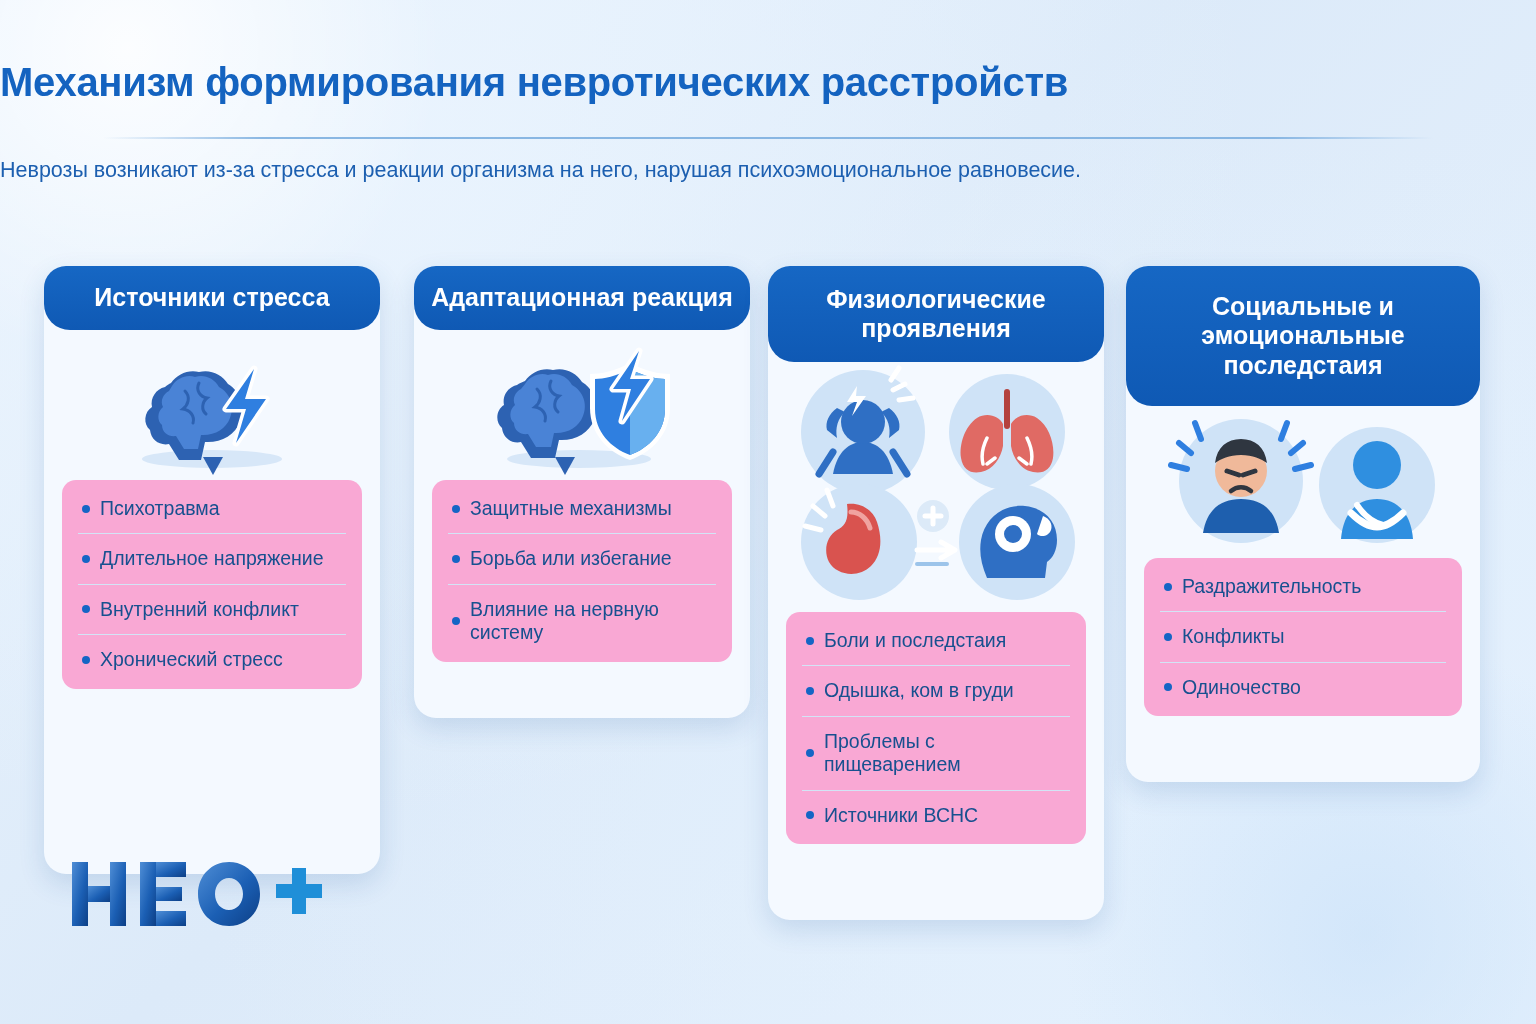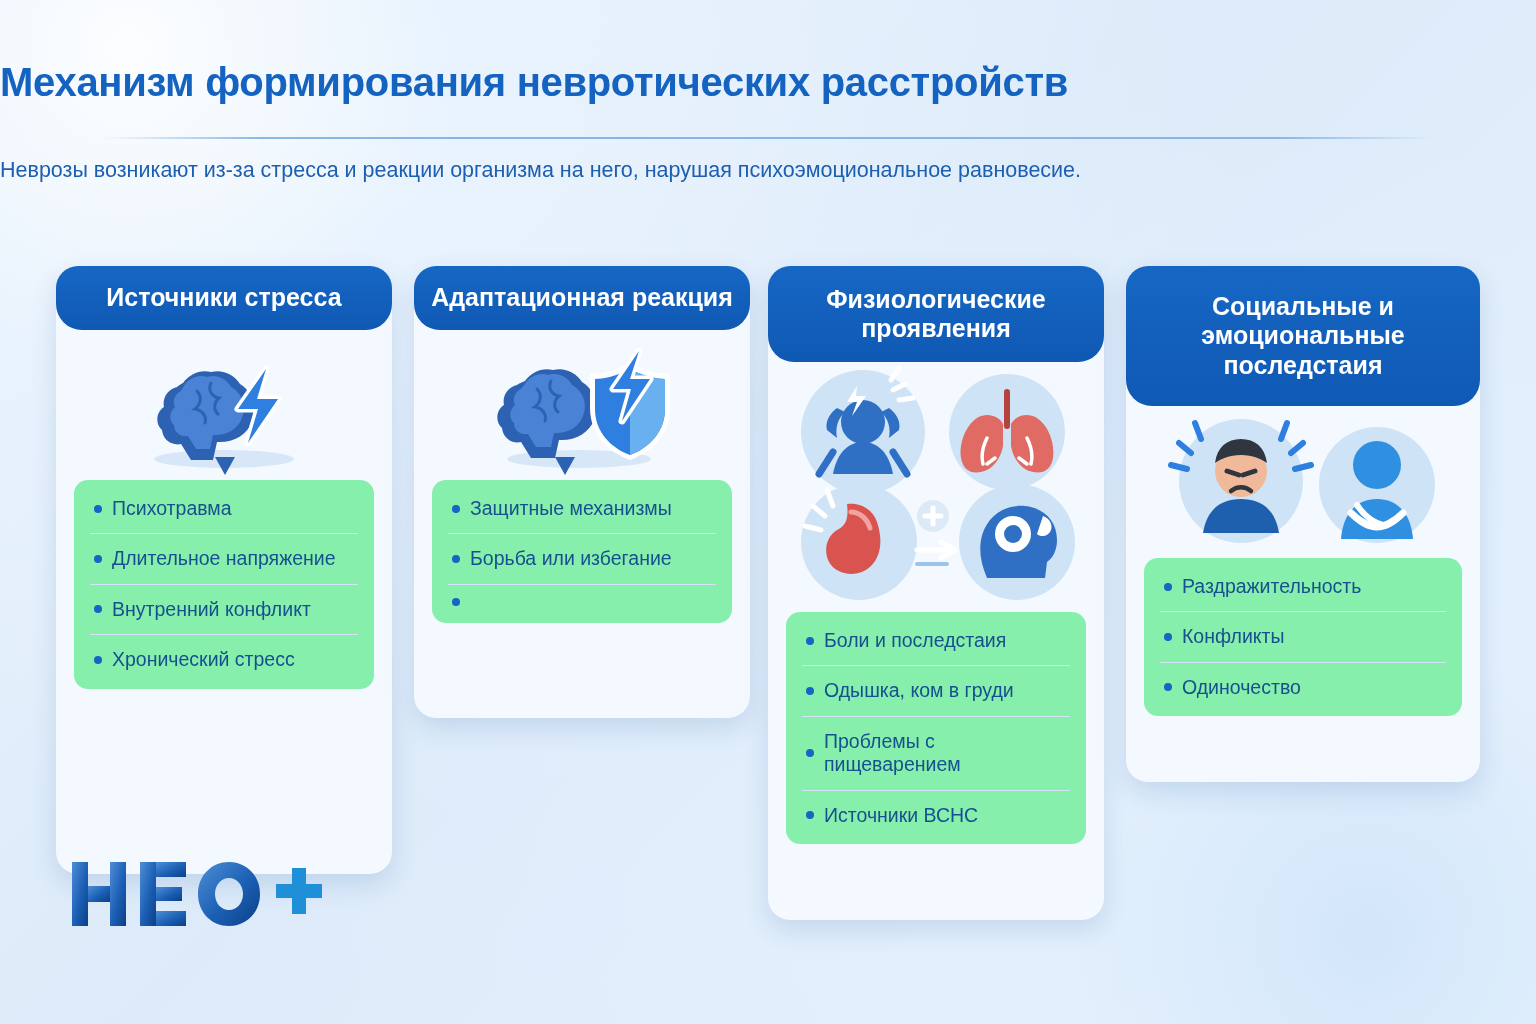--- a/index.html
+++ b/index.html
@@ -91,21 +91,21 @@
   .art {
     position: relative;
     width: 100%;
     box-sizing: border-box;
     display: flex;
     align-items: center;
     justify-content: center;
   }
   .list {
     margin: 0 18px 18px 18px;
-    background: #86efac;
+    background: #f9a8d4;
     border-radius: 14px;
     padding: 4px 16px;
     box-sizing: border-box;
   }
   .li {
     display: flex;
     align-items: center;
     gap: 10px;
     color: #17508f;
     font-size: 19.5px;
@@ -115,21 +115,21 @@
   }
   .li:last-child { border-bottom: none; }
   .dot {
     width: 8px; height: 8px;
     border-radius: 50%;
     background: #1565c5;
     flex: 0 0 8px;
   }
 
   
-  #card-sources   { left: 56px;   top: 266px;  width: 336px; height: 608px; }
+  #card-sources   { left: 44px;   top: 266px;  width: 336px; height: 608px; }
   #card-sources .card-head { height: 64px; font-size: 25px; }
   #card-sources .art { height: 150px; }
 
   #card-adapt     { left: 414px;  top: 266px;  width: 336px; height: 452px; }
   #card-adapt .card-head { height: 64px; font-size: 25px; }
   #card-adapt .art { height: 150px; }
 
   #card-physio    { left: 768px;  top: 266px;  width: 336px; height: 654px; }
   #card-physio .card-head { height: 96px; font-size: 25px; }
   #card-physio .art { height: 250px; }
@@ -211,20 +211,21 @@
       <div class="li">
           <span class="dot"></span>
           <span>Защитные механизмы</span>
         </div>
       <div class="li">
           <span class="dot"></span>
           <span>Борьба или избегание</span>
         </div>
       <div class="li">
           <span class="dot"></span>
+          <span>Влияние на нервную систему</span>
         </div>
     </div>
   </div>
 
   <div class="card" id="card-physio">
     <div class="card-head">Физиологические проявления</div>
     <div class="art">
       <svg width="310" height="246" viewBox="0 0 310 246">
 
         <circle cx="82" cy="68" r="62" fill="#cfe3f7"></circle>

